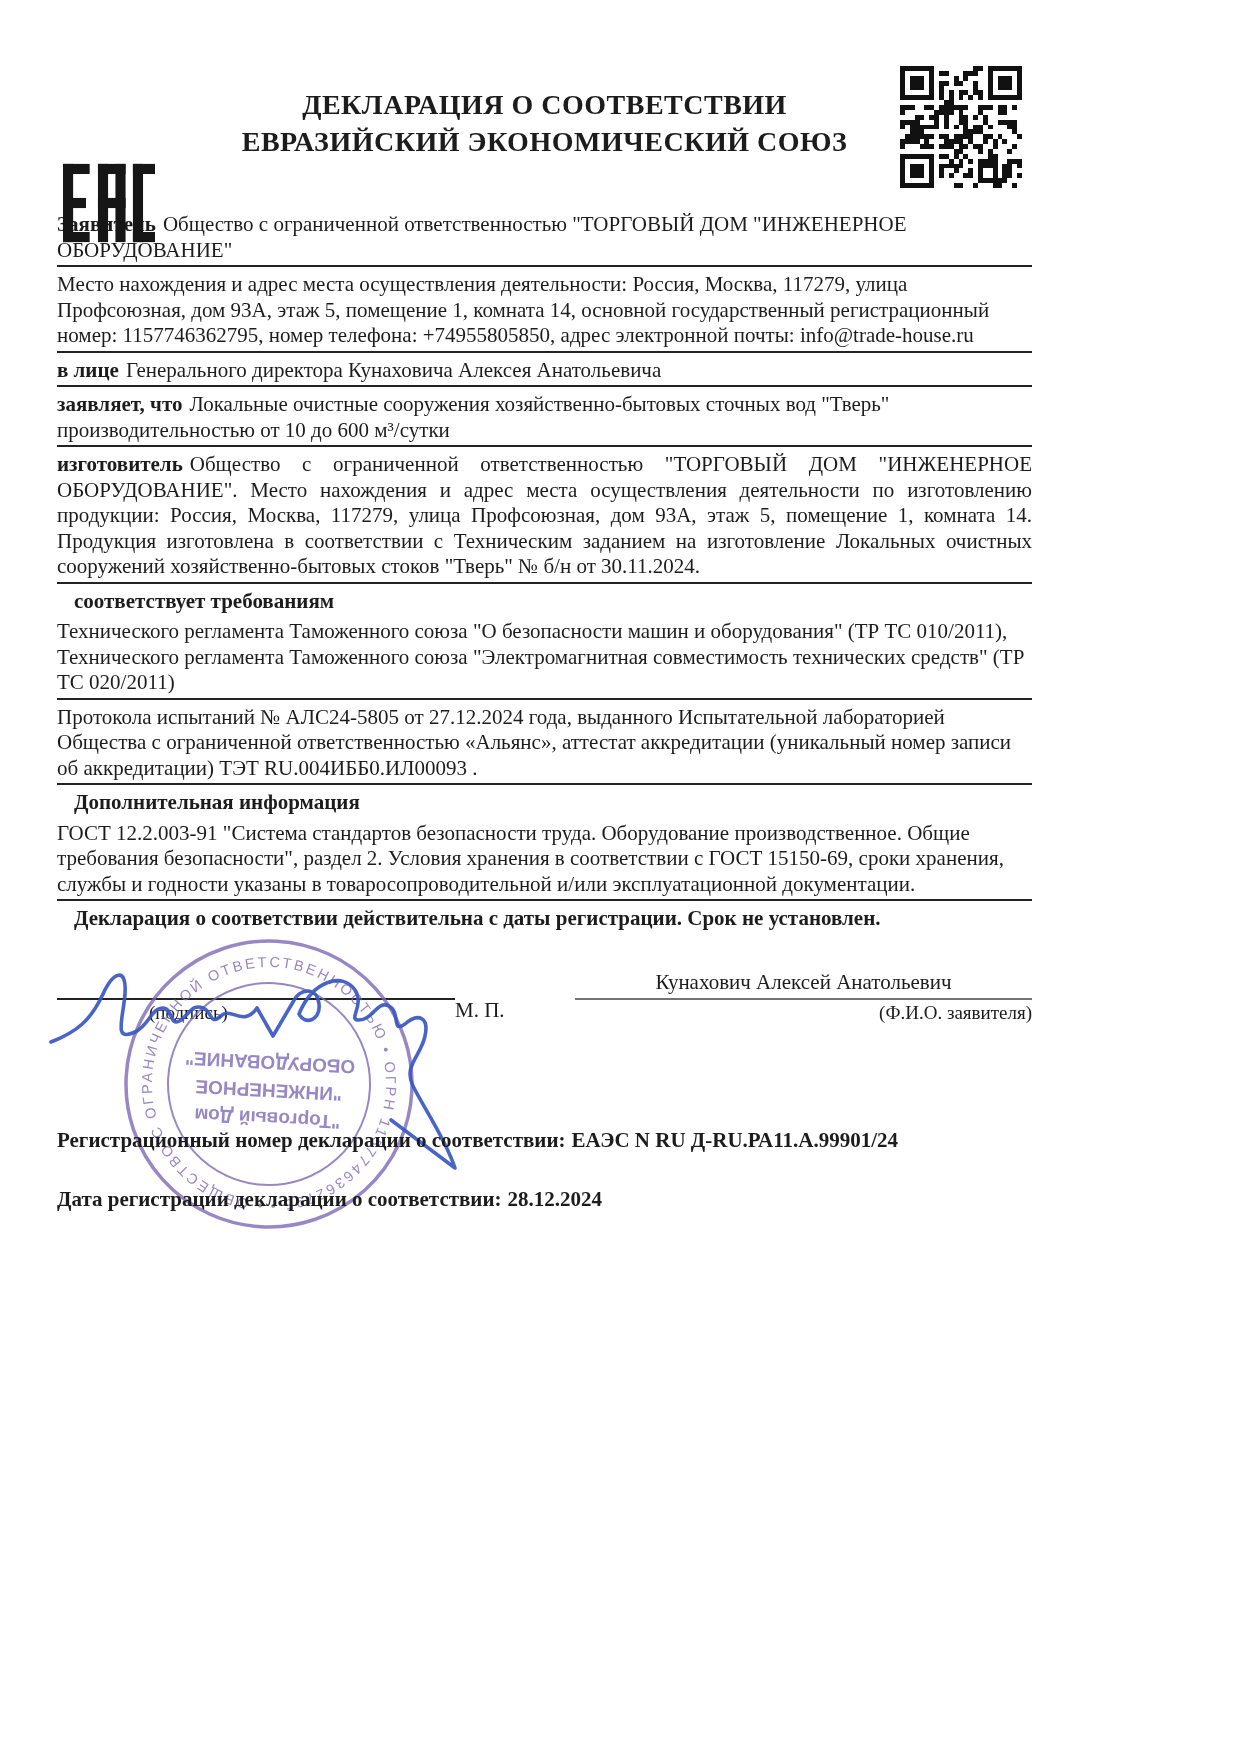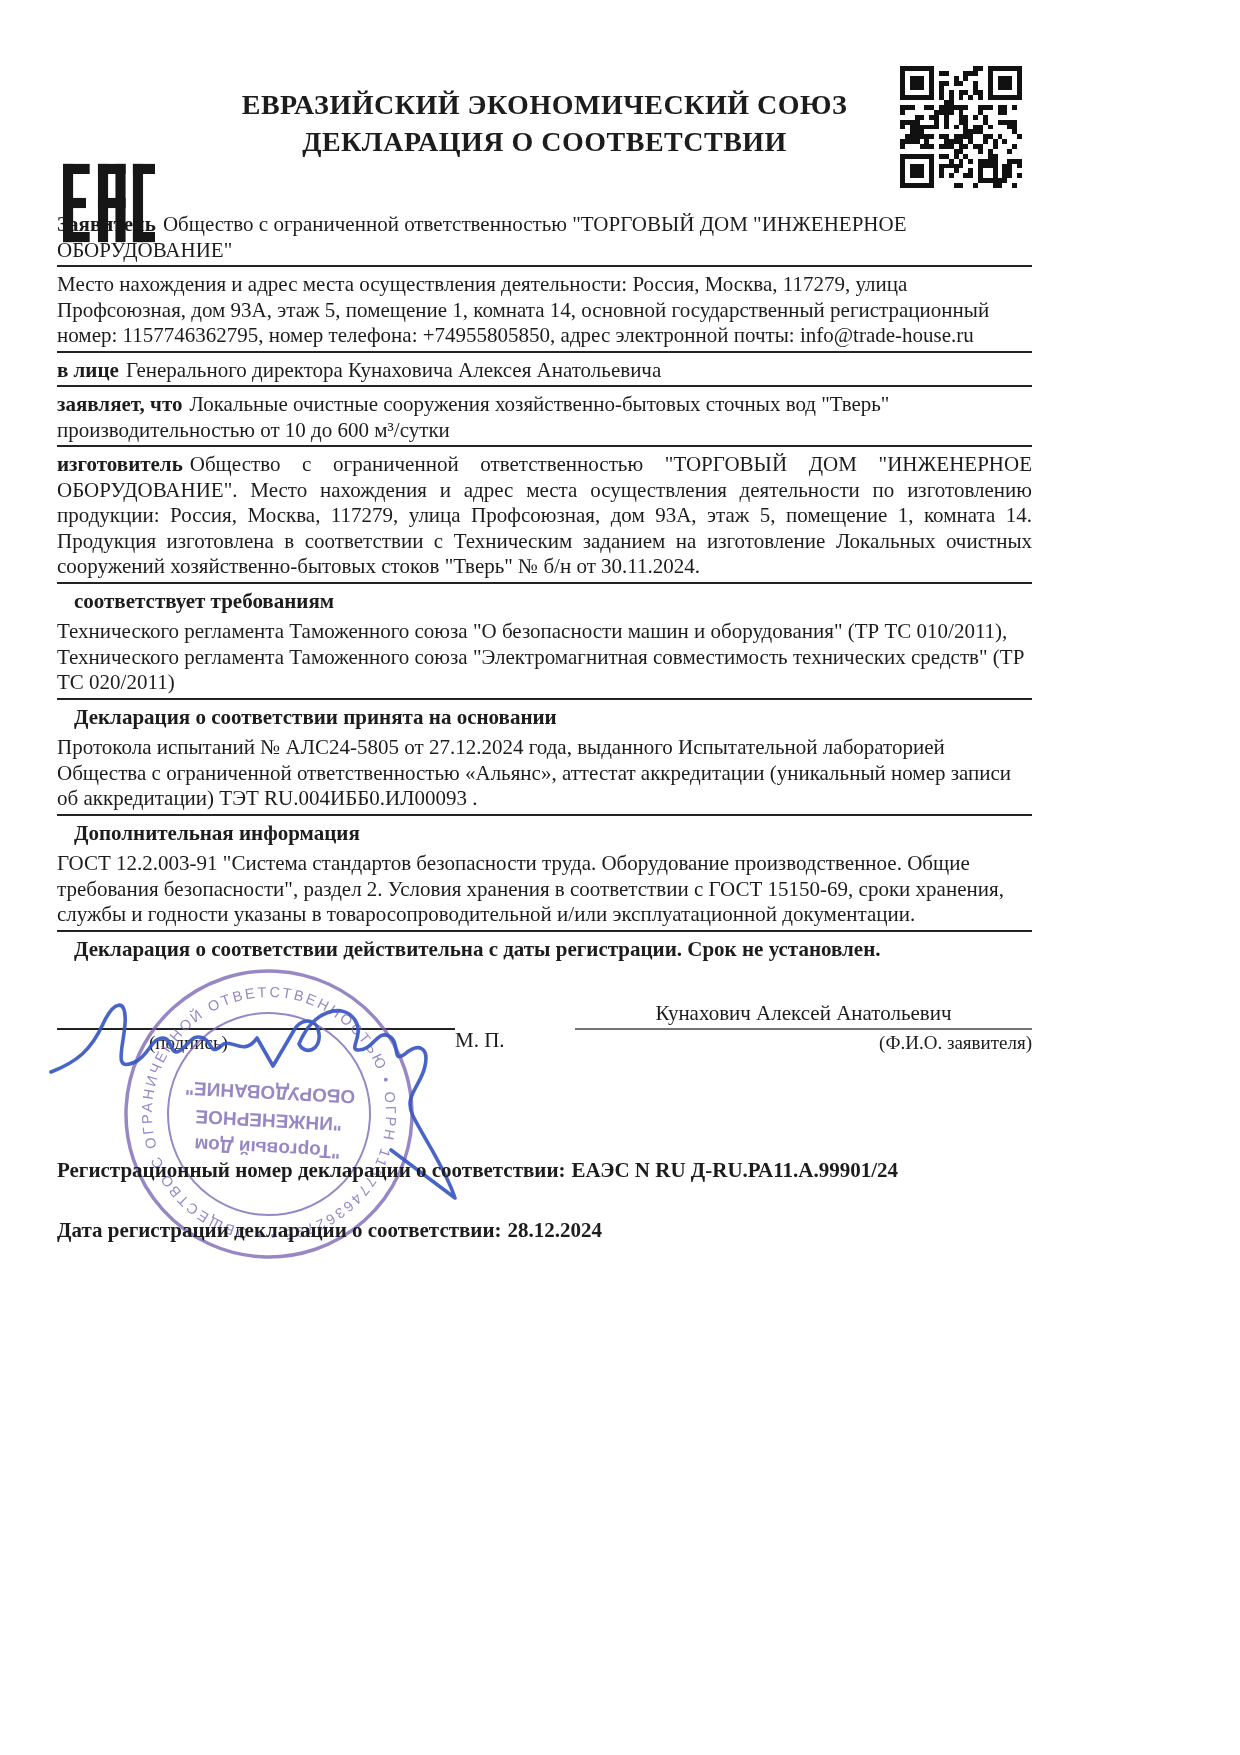--- a/index.html
+++ b/index.html
@@ -355,22 +355,22 @@
         <rect x="11" y="24" width="1" height="1" fill="#111"></rect>
         <rect x="12" y="24" width="1" height="1" fill="#111"></rect>
         <rect x="15" y="24" width="1" height="1" fill="#111"></rect>
         <rect x="19" y="24" width="1" height="1" fill="#111"></rect>
         <rect x="20" y="24" width="1" height="1" fill="#111"></rect>
         <rect x="23" y="24" width="1" height="1" fill="#111"></rect>
       </svg>
   </div>
 
   <div class="titles">
+    <div>ДЕКЛАРАЦИЯ О СООТВЕТСТВИИ</div>
     <div>ЕВРАЗИЙСКИЙ ЭКОНОМИЧЕСКИЙ СОЮЗ</div>
-    <div>ДЕКЛАРАЦИЯ О СООТВЕТСТВИИ</div>
   </div>
 
   <div class="content">
 
     <div class="sec">
       <span class="lbl">Заявитель</span><span>Общество с ограниченной ответственностью "ТОРГОВЫЙ ДОМ "ИНЖЕНЕРНОЕ ОБОРУДОВАНИЕ"</span>
     </div>
 
     <div class="sec">
       <span>Место нахождения и адрес места осуществления деятельности: Россия, Москва, 117279, улица Профсоюзная, дом 93А, этаж 5, помещение 1, комната 14, основной государственный регистрационный номер: 1157746362795, номер телефона: +74955805850, адрес электронной почты: info@trade-house.ru</span>
@@ -387,21 +387,20 @@
     <div class="sec">
       <div class="just"><span class="lbl">изготовитель</span><span>Общество с ограниченной ответственностью "ТОРГОВЫЙ ДОМ "ИНЖЕНЕРНОЕ ОБОРУДОВАНИЕ". Место нахождения и адрес места осуществления деятельности по изготовлению продукции: Россия, Москва, 117279, улица Профсоюзная, дом 93А, этаж 5, помещение 1, комната 14. Продукция изготовлена в соответствии с Техническим заданием на изготовление Локальных очистных сооружений хозяйственно-бытовых стоков "Тверь" № б/н от 30.11.2024.</span></div>
     </div>
 
     <div class="hd">соответствует требованиям</div>
 
     <div class="sec">
       <span>Технического регламента Таможенного союза "О безопасности машин и оборудования" (ТР ТС 010/2011), Технического регламента Таможенного союза "Электромагнитная совместимость технических средств" (ТР ТС 020/2011)</span>
     </div>
 
-    <div class="hd">Декларация о соответствии принята на основании</div>
 
     <div class="sec">
       <div>Протокола испытаний № АЛС24-5805 от 27.12.2024 года, выданного Испытательной лабораторией Общества с ограниченной ответственностью «Альянс», аттестат аккредитации (уникальный номер записи об аккредитации)  ТЭТ RU.004ИББ0.ИЛ00093 .</div>
     </div>
 
     <div class="hd">Дополнительная информация</div>
 
     <div class="sec">
       <span>ГОСТ 12.2.003-91 "Система стандартов безопасности труда. Оборудование производственное. Общие требования безопасности", раздел 2. Условия хранения в соответствии с ГОСТ 15150-69, сроки хранения, службы и годности указаны в товаросопроводительной и/или эксплуатационной документации.</span>
     </div>

